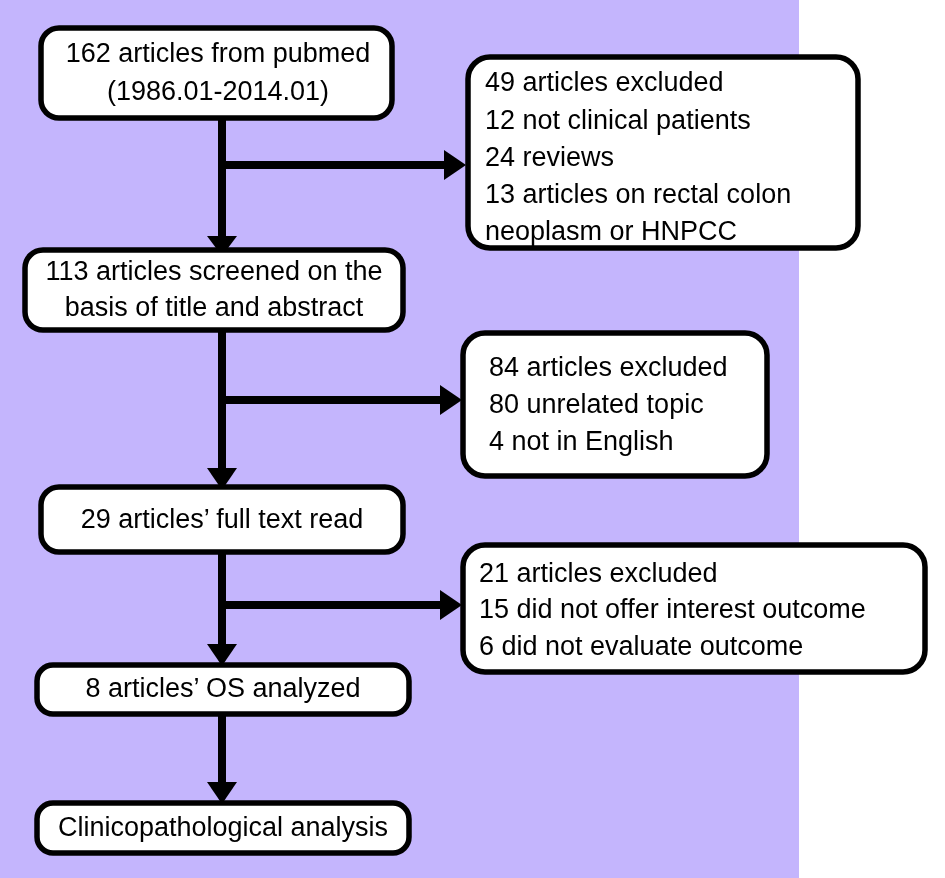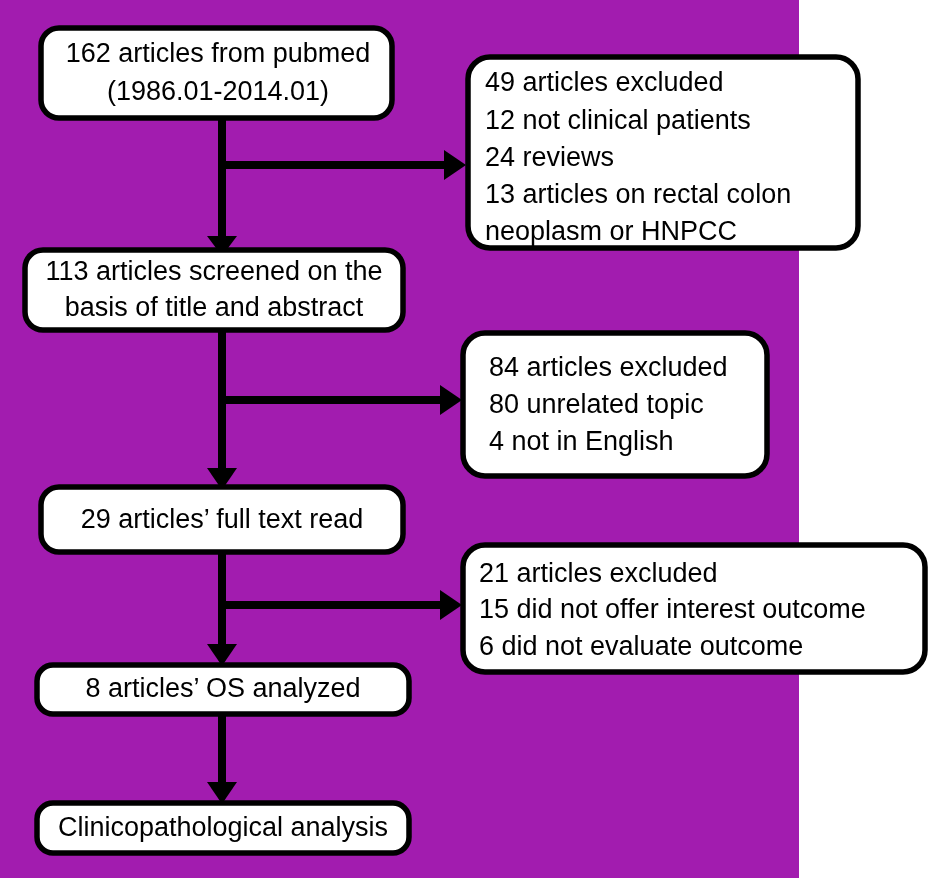--- a/index.html
+++ b/index.html
@@ -11,21 +11,21 @@
   body {
     width: 945px;
     height: 878px;
     font-family: "Liberation Sans", sans-serif;
     overflow: hidden;
   }
   #flowchart-root {
     position: relative;
     width: 799px;
     height: 878px;
-    background: #a21caf;
+    background: #c4b5fd;
   }
   svg#flow-svg {
     position: absolute;
     top: 0;
     left: 0;
     width: 945px;
     height: 878px;
     display: block;
   }
   .node-box {

